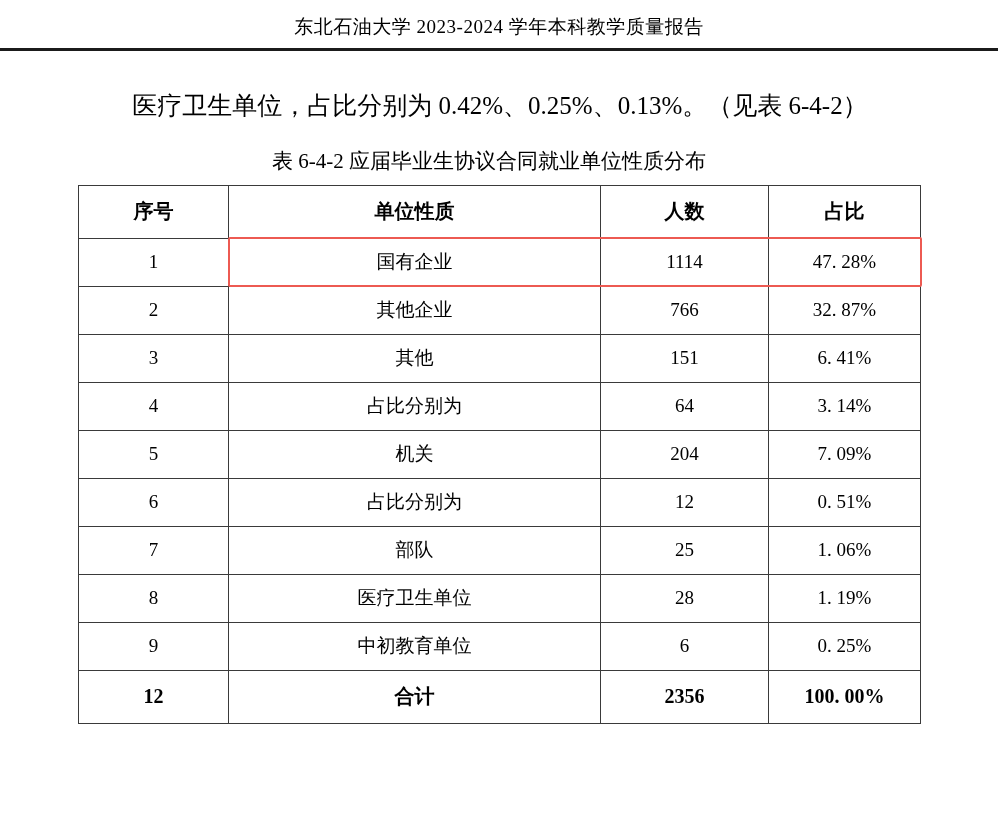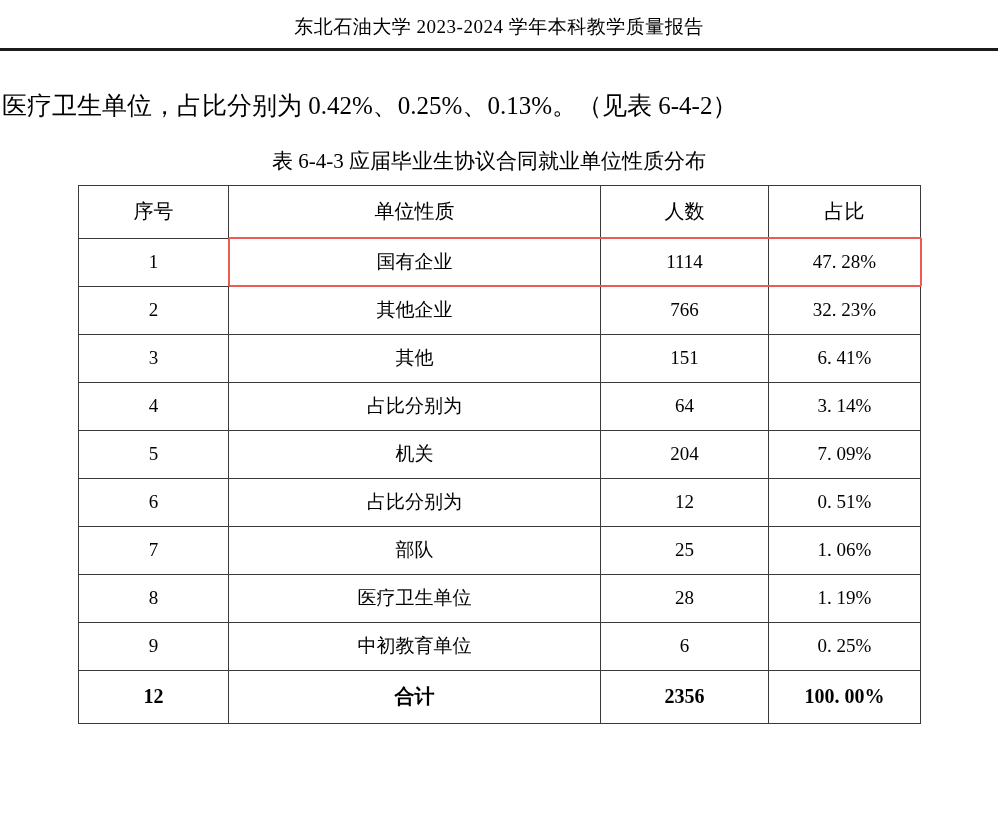--- a/index.html
+++ b/index.html
@@ -38,20 +38,21 @@
     width: 100%;
   }
   
   .para {
     margin-top: 36px;
     font-size: 25px;
     line-height: 1.5;
     padding-left: 2px;
     white-space: nowrap;
     font-family: "Liberation Serif", "DejaVu Serif", serif;
+    text-align: center;
   }
   
   .table-caption {
     margin-top: 22px;
     text-align: center;
     font-size: 21px;
     padding-right: 20px;
     font-family: "Liberation Serif", "DejaVu Serif", serif;
   }
   
@@ -69,21 +70,21 @@
   }
   table.data th, table.data td {
     border: 1px solid #3a3a3a;
     text-align: center;
     font-weight: normal;
     height: 47px;
     padding: 0;
     font-family: "Liberation Serif", "DejaVu Serif", serif;
   }
   table.data thead th {
-    font-weight: normal;
+    font-weight: bold;
     font-size: 20px;
     height: 52px;
     margin-left: 36px;
   }
   table.data tbody tr:last-child td {
     font-weight: bold;
     font-size: 20px;
     height: 52px;
   }
   col.c1 { width: 150px; }
@@ -105,21 +106,21 @@
 
 <div class="page">
 
   <div class="header">
     <span>东北石油大学 2023-2024 学年本科教学质量报告</span>
   </div>
   <div class="header-rule"></div>
 
   <div class="para">医疗卫生单位，占比分别为 0.42%、0.25%、0.13%。（见表 6-4-2）</div>
 
-  <div class="table-caption">表 6-4-3 应届毕业生协议合同就业单位性质分布</div>
+  <div class="table-caption">表 6-4-2 应届毕业生协议合同就业单位性质分布</div>
 
   <div class="table-wrap">
     <table class="data">
       <colgroup>
         <col class="c1">
           <col class="c2">
           <col class="c3">
           <col class="c4">
       </colgroup>
       <thead>
@@ -134,21 +135,21 @@
         <tr>
           <td>1</td>
           <td>国有企业</td>
           <td>1114</td>
           <td>47. 28%</td>
         </tr>
         <tr>
           <td>2</td>
           <td>其他企业</td>
           <td>766</td>
-          <td>32. 23%</td>
+          <td>32. 87%</td>
         </tr>
         <tr>
           <td>3</td>
           <td>其他</td>
           <td>151</td>
           <td>6. 41%</td>
         </tr>
         <tr>
           <td>4</td>
           <td>占比分别为</td>

